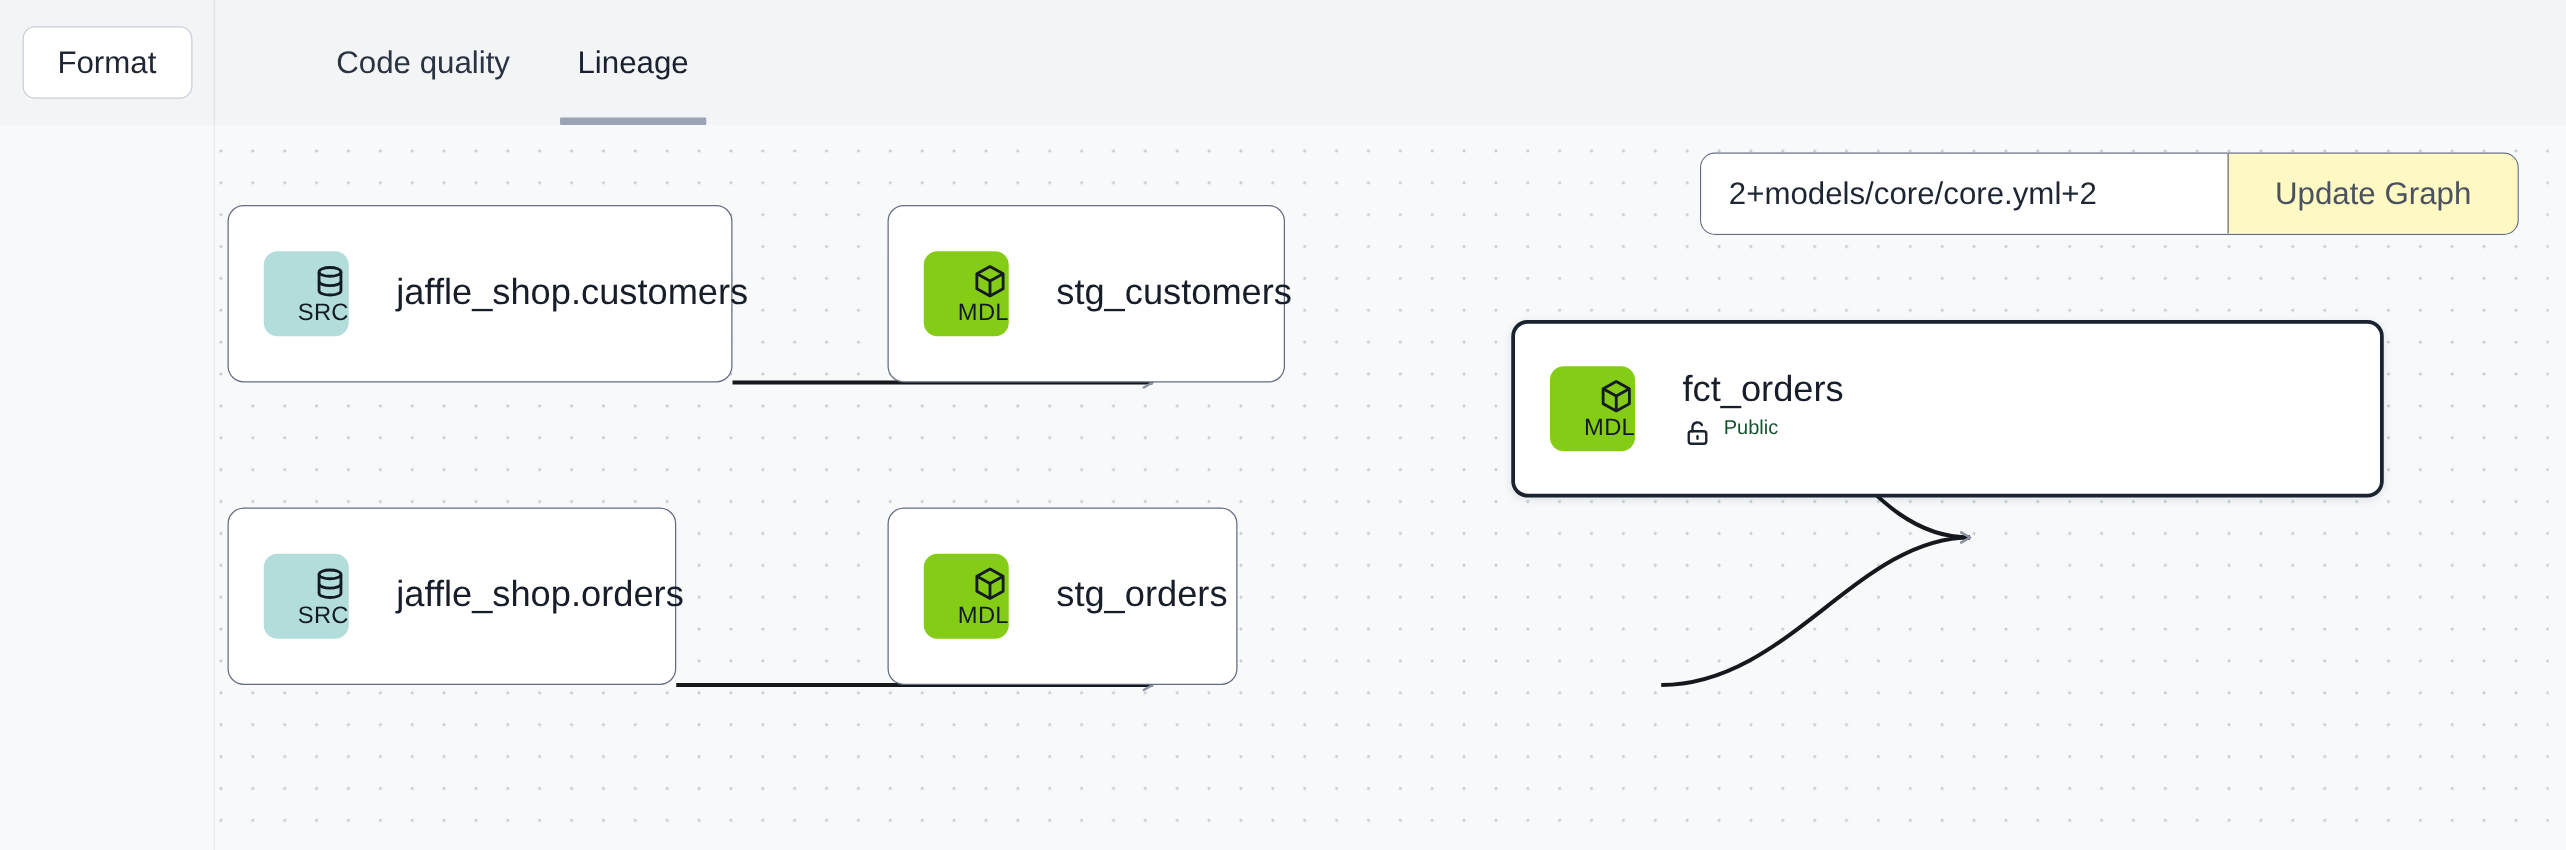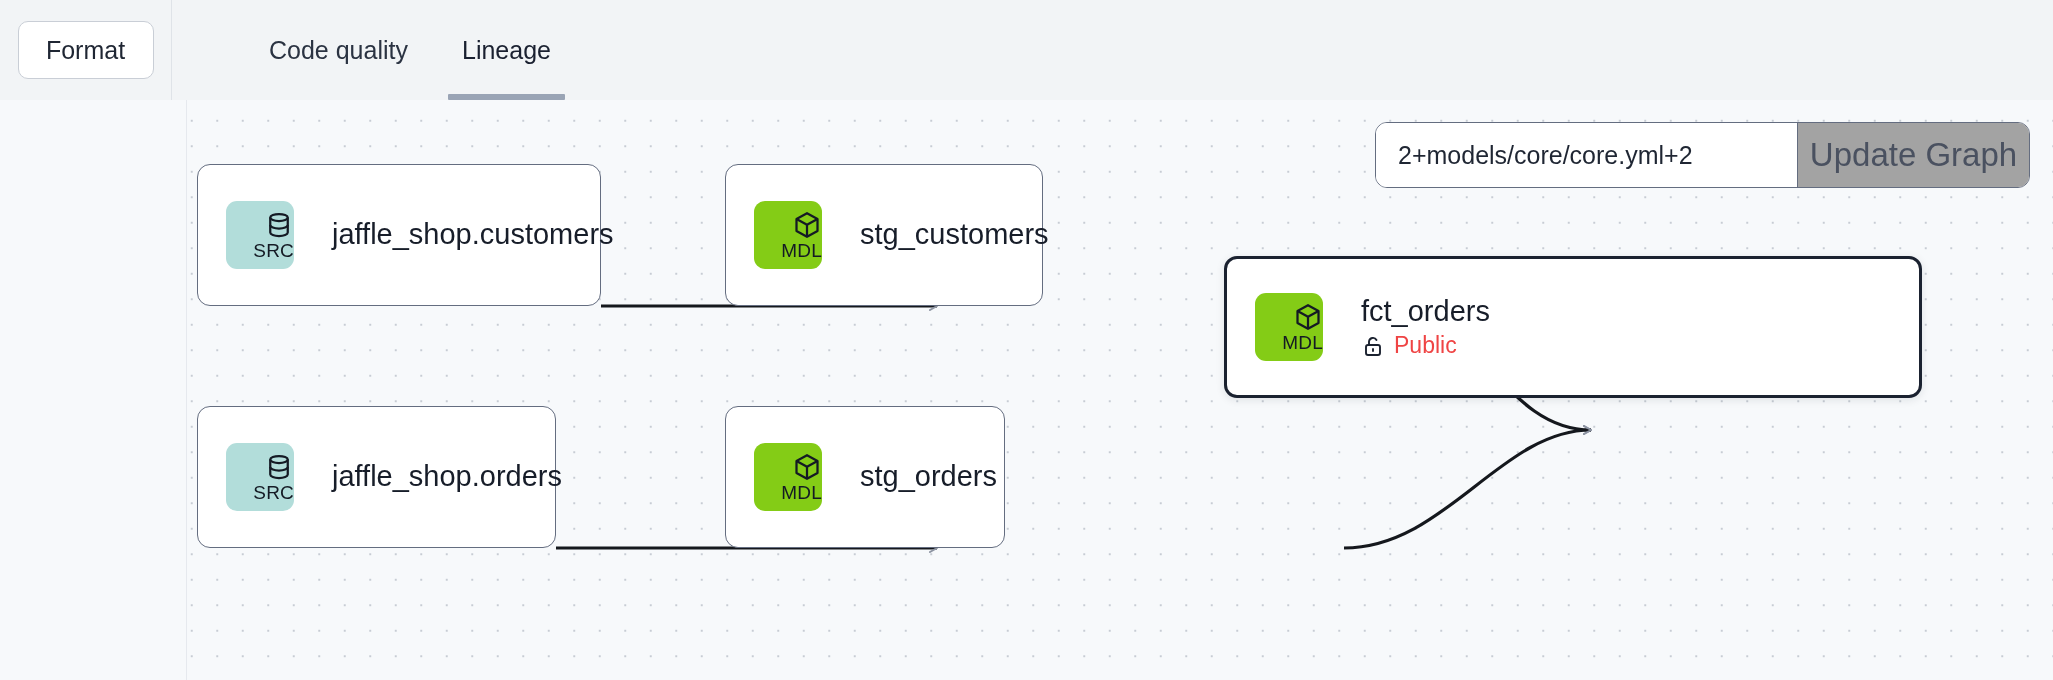--- a/index.html
+++ b/index.html
@@ -55,21 +55,21 @@
     position: absolute;
     left: 13px; right: 13px; bottom: 0;
     height: 6px;
     background: #9aa4b5;
     border-radius: 1px;
   }
 
   
   .canvas {
     position: absolute;
-    left: 15px; top: 100px;
+    left: 0; top: 100px;
     width: 2039px; height: 580px;
     background-color: #f7f9fb;
     background-image: radial-gradient(circle, #c7ccd4 1.2px, transparent 1.3px);
     background-size: 25.5px 25.5px;
     background-position: 11px 8px;
     overflow: hidden;
   }
   .canvas-sidebar-shade {
     position: absolute; left: 0; top: 0;
     width: 172px; height: 580px;
@@ -93,24 +93,24 @@
     width: 421px; height: 100%;
     border: none; outline: none;
     background: #ffffff;
     font-size: 25px;
     color: #1f2633;
     padding: 0 22px;
     font-family: "Liberation Sans", sans-serif;
   }
   .update-btn {
     width: 232px; height: 100%;
-    background: #a3a3a3;
+    background: #fef9c3;
     border: none;
     border-left: 1.5px solid #646d80;
-    font-size: 33px;
+    font-size: 25px;
     color: #4a5160;
     cursor: pointer;
     font-family: "Liberation Sans", sans-serif;
   }
   .toolbar-extra {
     position: absolute;
     left: 2040px; top: 22px;
     width: 80px; height: 66px;
     background: #f4f6f8;
     border: 1.5px solid #646d80;
@@ -164,23 +164,23 @@
     justify-content: center;
     gap: 4px;
   }
   .node-title {
     font-size: 29px;
     color: #171d29;
     line-height: 1.15;
     white-space: nowrap;
   }
   .node-sub {
-    display: flex; align-items: center; gap: 9px;
-    font-size: 23px;
-    color: #ef4444;
+    display: flex; align-items: flex-start; gap: 9px;
+    font-size: 16px;
+    color: #14532d;
   }
   .node-sub svg { display: block; flex: 0 0 auto; }
 </style>
 </head>
 <body>
 
 <div class="header">
   <div class="header-left">
     <div class="format-btn">Format</div>
   </div>

